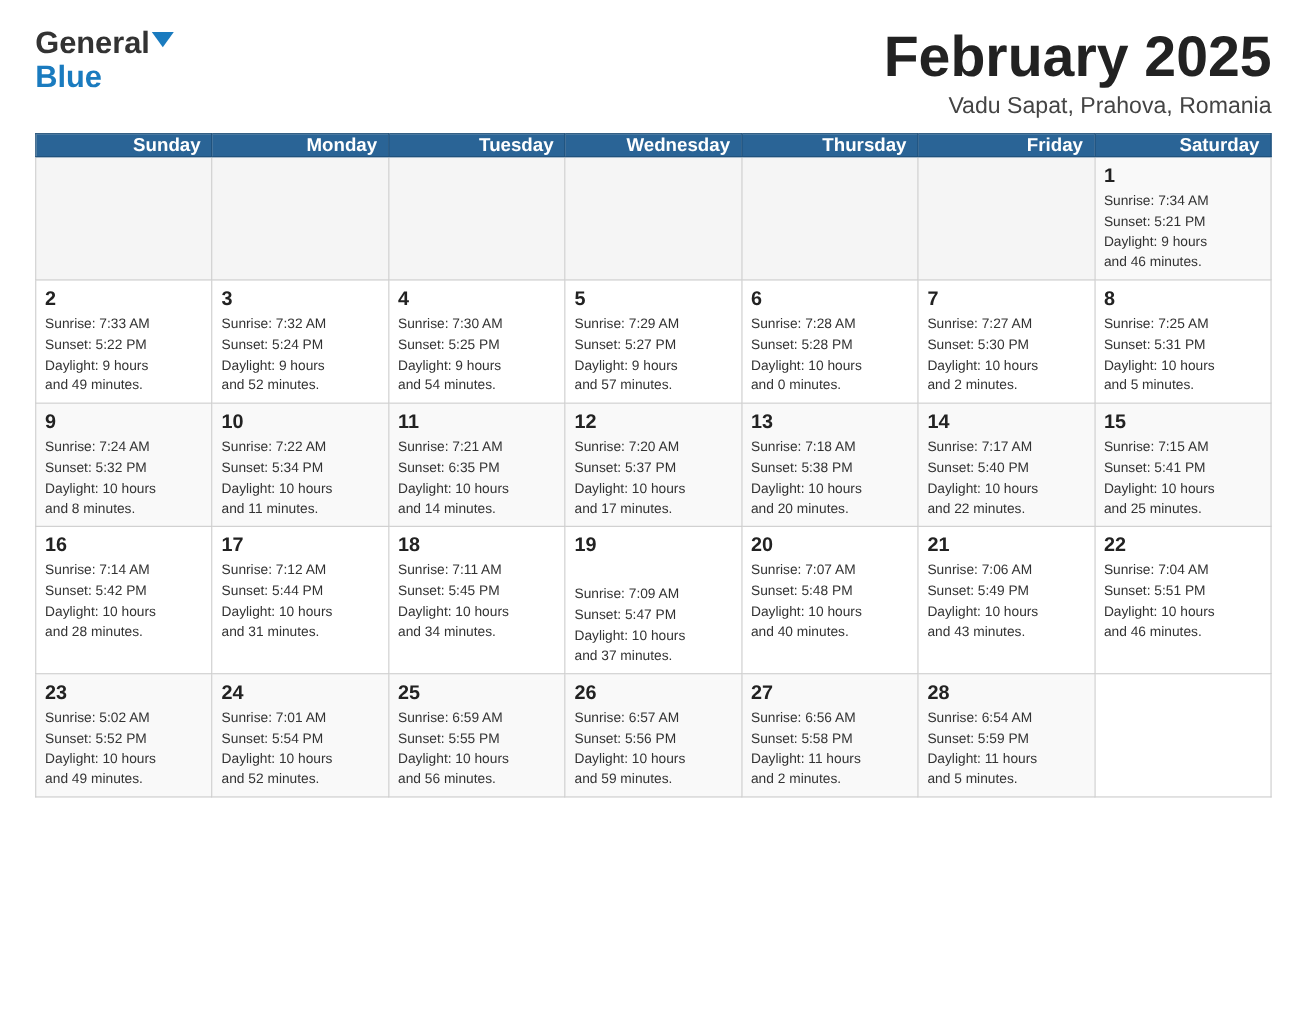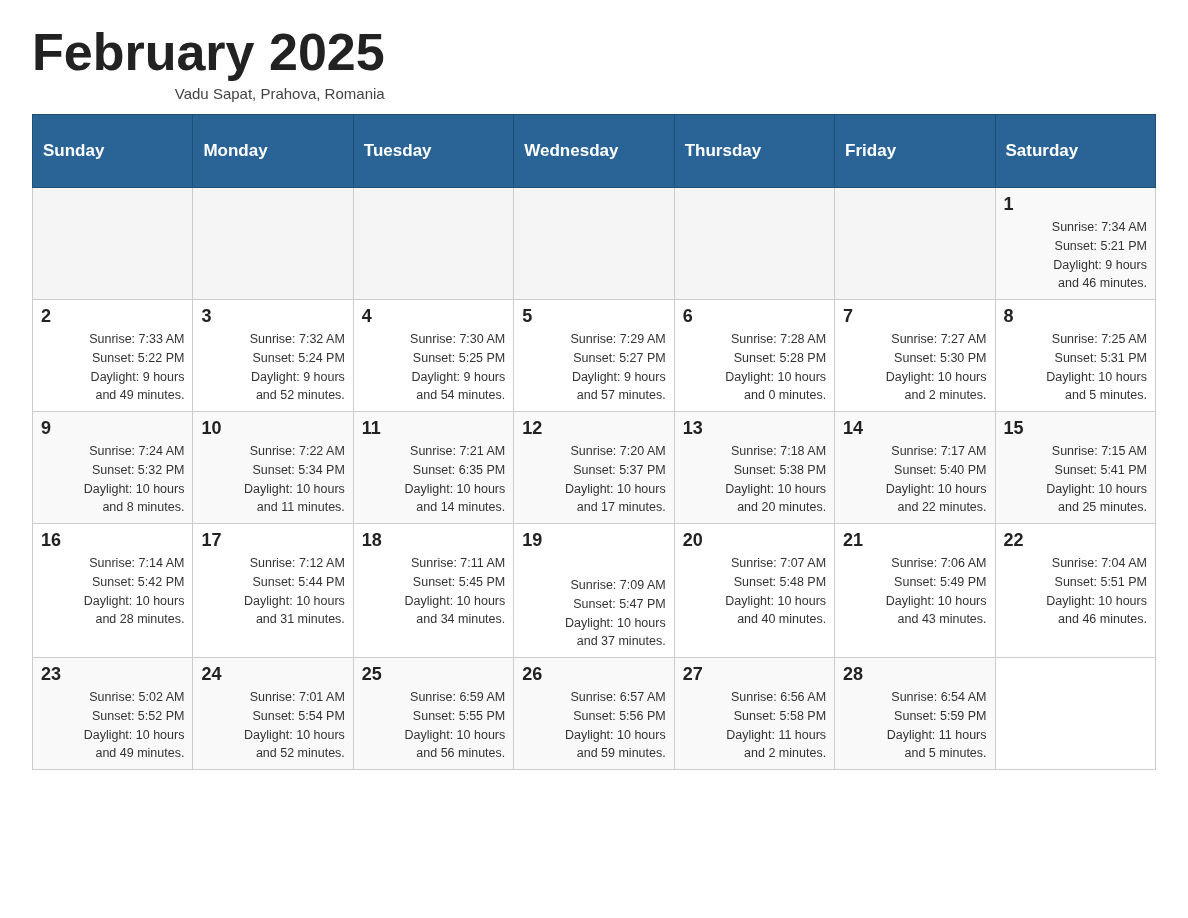--- a/index.html
+++ b/index.html
@@ -42,36 +42,36 @@
     .title-block {
       text-align: right;
     }
     .month-title {
       font-size: 52px;
       font-weight: bold;
       color: #222;
       line-height: 1.1;
     }
     .location {
-      font-size: 15px;
+      font-size: 21px;
       color: #444;
       margin-top: 4px;
     }
     table {
       width: 100%;
       border-collapse: collapse;
       margin-top: 12px;
     }
     thead th {
       background-color: #2a6496;
       color: #fff;
       font-size: 17px;
       font-weight: bold;
-      padding: 26px 10px;
-      text-align: left;
+      padding: 0 10px;
+      text-align: right;
       border: 1px solid #1f4f78;
     }
     tbody td {
       vertical-align: top;
       border: 1px solid #ccc;
       padding: 6px 8px;
       width: 14.28%;
       min-height: 110px;
       font-size: 13px;
       color: #333;
@@ -87,33 +87,39 @@
       font-size: 18px;
       font-weight: bold;
       color: #222;
       display: block;
       margin-bottom: 3px;
     }
     .day-info {
       font-size: 12.5px;
       color: #333;
       line-height: 1.5;
-      text-align: right;
     }
     .empty-cell {
       background: #f5f5f5 !important;
     }
     tbody tr:last-child td.empty-cell {
       background: #fff !important;
     }
   </style>
 </head>
 <body>
 
 <div class="header">
+  <div class="logo">
+    <div style="display:flex;align-items:center;">
+      <span class="logo-text">General</span>
+      <span class="logo-triangle"></span>
+    </div>
+    <span class="logo-text" style="color:#1a7bbf;font-size:28px;">Blue</span>
+  </div>
   <div class="title-block">
     <div class="month-title">February 2025</div>
     <div class="location">Vadu Sapat, Prahova, Romania</div>
   </div>
 </div>
 
 <table>
   <thead>
     <tr>
     <th>Sunday</th>

